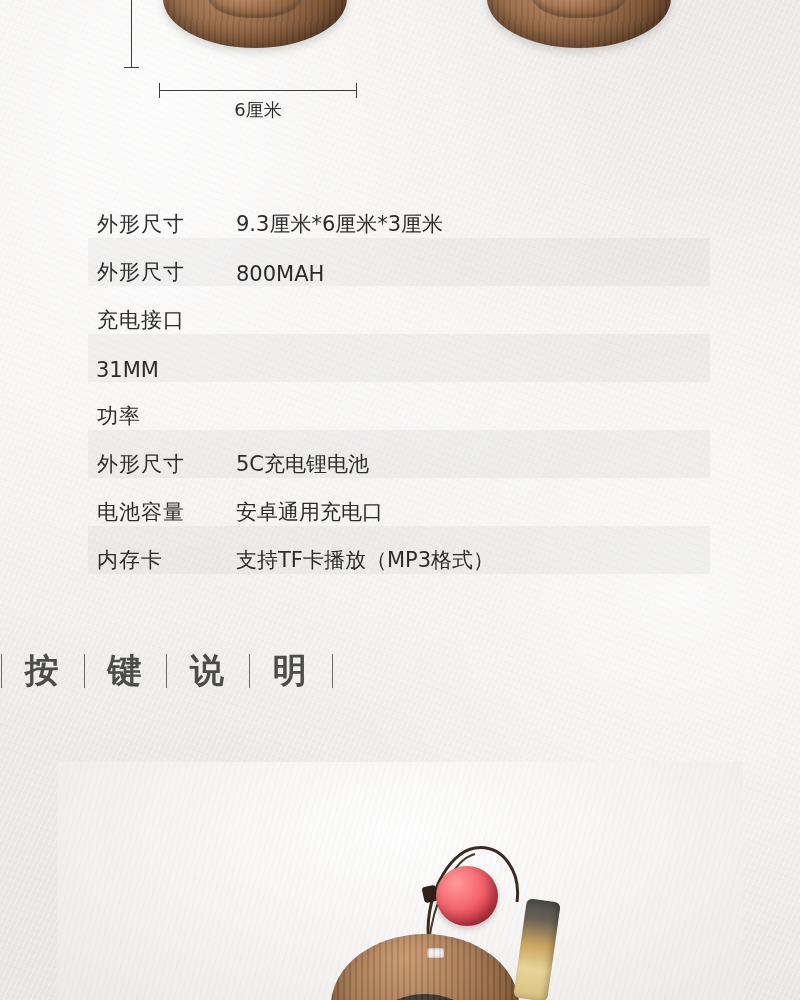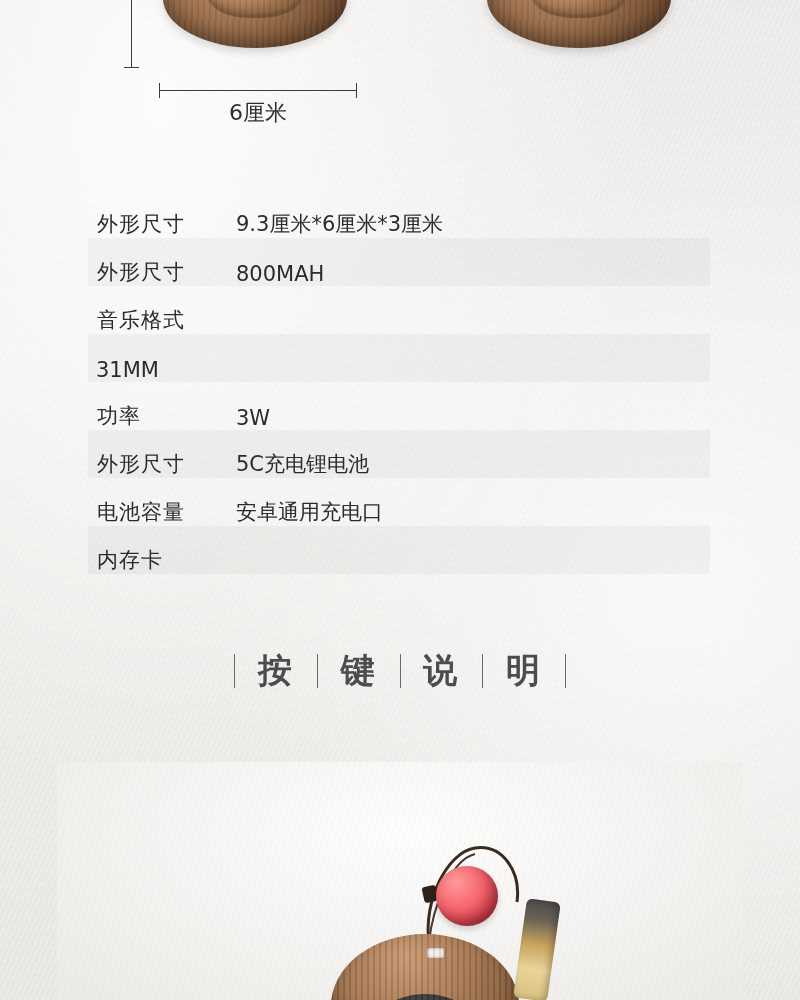--- a/index.html
+++ b/index.html
@@ -95,21 +95,21 @@
     background: #3c3c3c;
   }
   .dim-hline::before { left: 0; }
   .dim-hline::after { right: 0; }
 
   .dim-label {
     position: absolute;
     left: 159px; top: 98px;
     width: 198px;
     text-align: center;
-    font-size: 22px;
+    font-size: 18px;
     color: #2e2e2e;
     font-family: "DejaVu Sans", "Liberation Sans", sans-serif;
   }
 
   
   .spec-table {
     position: absolute;
     left: 88px; top: 190px;
     width: 622px;
   }
@@ -137,21 +137,20 @@
     flex: 1;
     padding-left: 8px;
     font-family: "DejaVu Sans", "Liberation Sans", sans-serif;
   }
 
   
   .section-heading {
     position: absolute;
     left: 0; top: 648px;
     width: 800px;
-    text-align: center;
     color: #4c4c4c;
     font-size: 34px;
     letter-spacing: 2px;
     font-family: "DejaVu Sans", "Liberation Sans", sans-serif;
   }
   .section-heading .ch {
     display: inline-block;
     padding: 0 9px;
     font-weight: bold;
   }
@@ -254,39 +253,39 @@
   <div class="spec-table">
     <div class="spec-row odd">
       <div class="spec-label">外形尺寸</div>
       <div class="spec-value">9.3厘米*6厘米*3厘米</div>
     </div>
     <div class="spec-row even">
       <div class="spec-label">外形尺寸</div>
       <div class="spec-value">800MAH</div>
     </div>
     <div class="spec-row odd">
-      <div class="spec-label">音乐格式</div>
+      <div class="spec-label">充电接口</div>
     </div>
     <div class="spec-row even">
       <div class="spec-value">31MM</div>
     </div>
     <div class="spec-row odd">
       <div class="spec-label">功率</div>
-      <div class="spec-value">3W</div>
     </div>
     <div class="spec-row even">
       <div class="spec-label">外形尺寸</div>
       <div class="spec-value">5C充电锂电池</div>
     </div>
     <div class="spec-row odd">
       <div class="spec-label">电池容量</div>
       <div class="spec-value">安卓通用充电口</div>
     </div>
     <div class="spec-row even">
       <div class="spec-label">内存卡</div>
+      <div class="spec-value">支持TF卡播放（MP3格式）</div>
     </div>
   </div>
 
   <div class="section-heading">
     <span class="bar"></span>
     <span class="ch">按</span>
     <span class="bar"></span>
     <span class="ch">键</span>
     <span class="bar"></span>
     <span class="ch">说</span>

